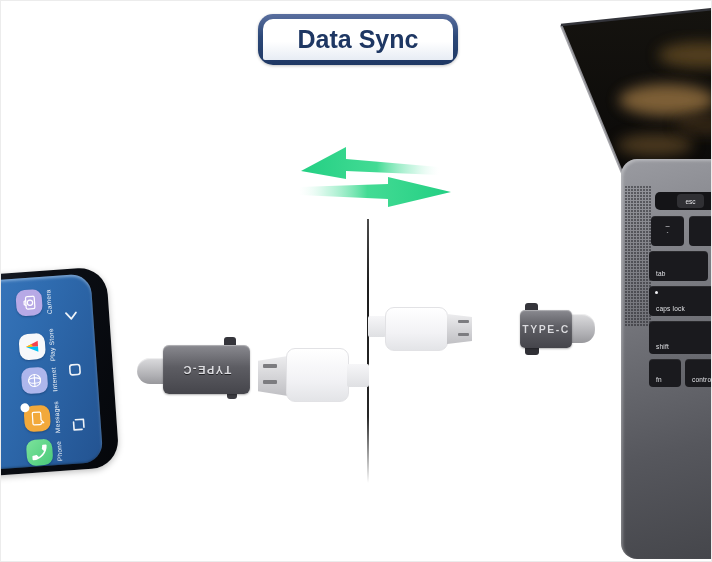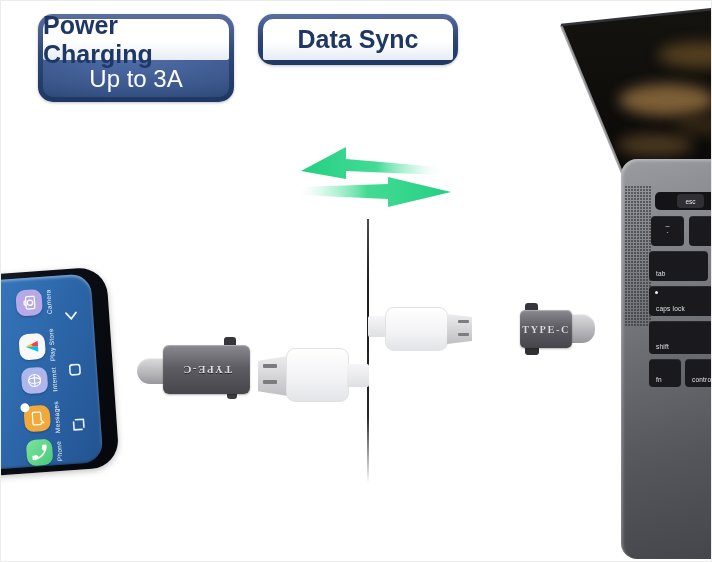--- a/index.html
+++ b/index.html
@@ -50,21 +50,21 @@
   .notif-dot { position:absolute; left:-3px; top:-3px; width:9px; height:9px;
                border-radius:50%; background:#ffffff; }
   .nav-icon { position:absolute; left:118px; }
 
   
   .adapter-body { position:absolute; border-radius:6px;
                   background:linear-gradient(180deg,#8a8a90 0%, #5d5d63 45%, #45454b 100%);
                   box-shadow:inset 0 1px 1px rgba(255,255,255,.35), 0 1px 2px rgba(0,0,0,.3);
                   display:flex; align-items:center; justify-content:center; }
   .adapter-label { font-weight:bold; color:#dcdce0; letter-spacing:1.5px;
-                   text-shadow:0 -0.5px 0 rgba(0,0,0,.6);font-family:Liberation Serif, serif; }
+                   text-shadow:0 -0.5px 0 rgba(0,0,0,.6); }
   .flip { transform:rotate(180deg); }
   .tab { position:absolute; background:#35353b; }
   .usb-c-plug { position:absolute; background:linear-gradient(180deg,#dcdcde,#aeaeb2 70%,#98989c);
                 box-shadow:inset 0 1px 1px rgba(255,255,255,.6); }
   .cable-body { position:absolute; border-radius:9px; border:1px solid #e2e2e5;
                 background:linear-gradient(180deg,#ffffff 0%, #f2f2f5 60%, #e3e4e7 100%); }
   .cable-cord { position:absolute; border-radius:2px;
                 background:linear-gradient(180deg,#f6f6f8,#dfe0e3); }
   .musb-plug { position:absolute; background:linear-gradient(180deg,#ececee,#c0c0c4); }
   .slot { position:absolute; height:4px; border-radius:1px; background:#7c7c80; }
@@ -89,28 +89,20 @@
   .key-tilde { display:flex; flex-direction:column; align-items:center; justify-content:center;
                font-size:8px; line-height:1.05; }
   .caps-dot { position:absolute; left:6px; top:5px; width:3px; height:3px;
               border-radius:50%; background:#f0f0f4; }
 </style>
 </head>
 <body>
 
 <div class="canvas">
 
-  <div class="badge power">
-    <div class="badge-top">
-        <span>Power Charging</span>
-      </div>
-    <div class="badge-bottom">
-        <span>Up to 3A</span>
-      </div>
-  </div>
   <div class="badge sync">
     <div class="badge-top">
         <span>Data Sync</span>
       </div>
   </div>
 
   <svg class="arrows" width="170" height="72" viewBox="0 0 170 72">
     <defs>
       <linearGradient id="gl" x1="0" y1="0" x2="1" y2="0">
         <stop offset="0" stop-color="#23cf83"></stop>

